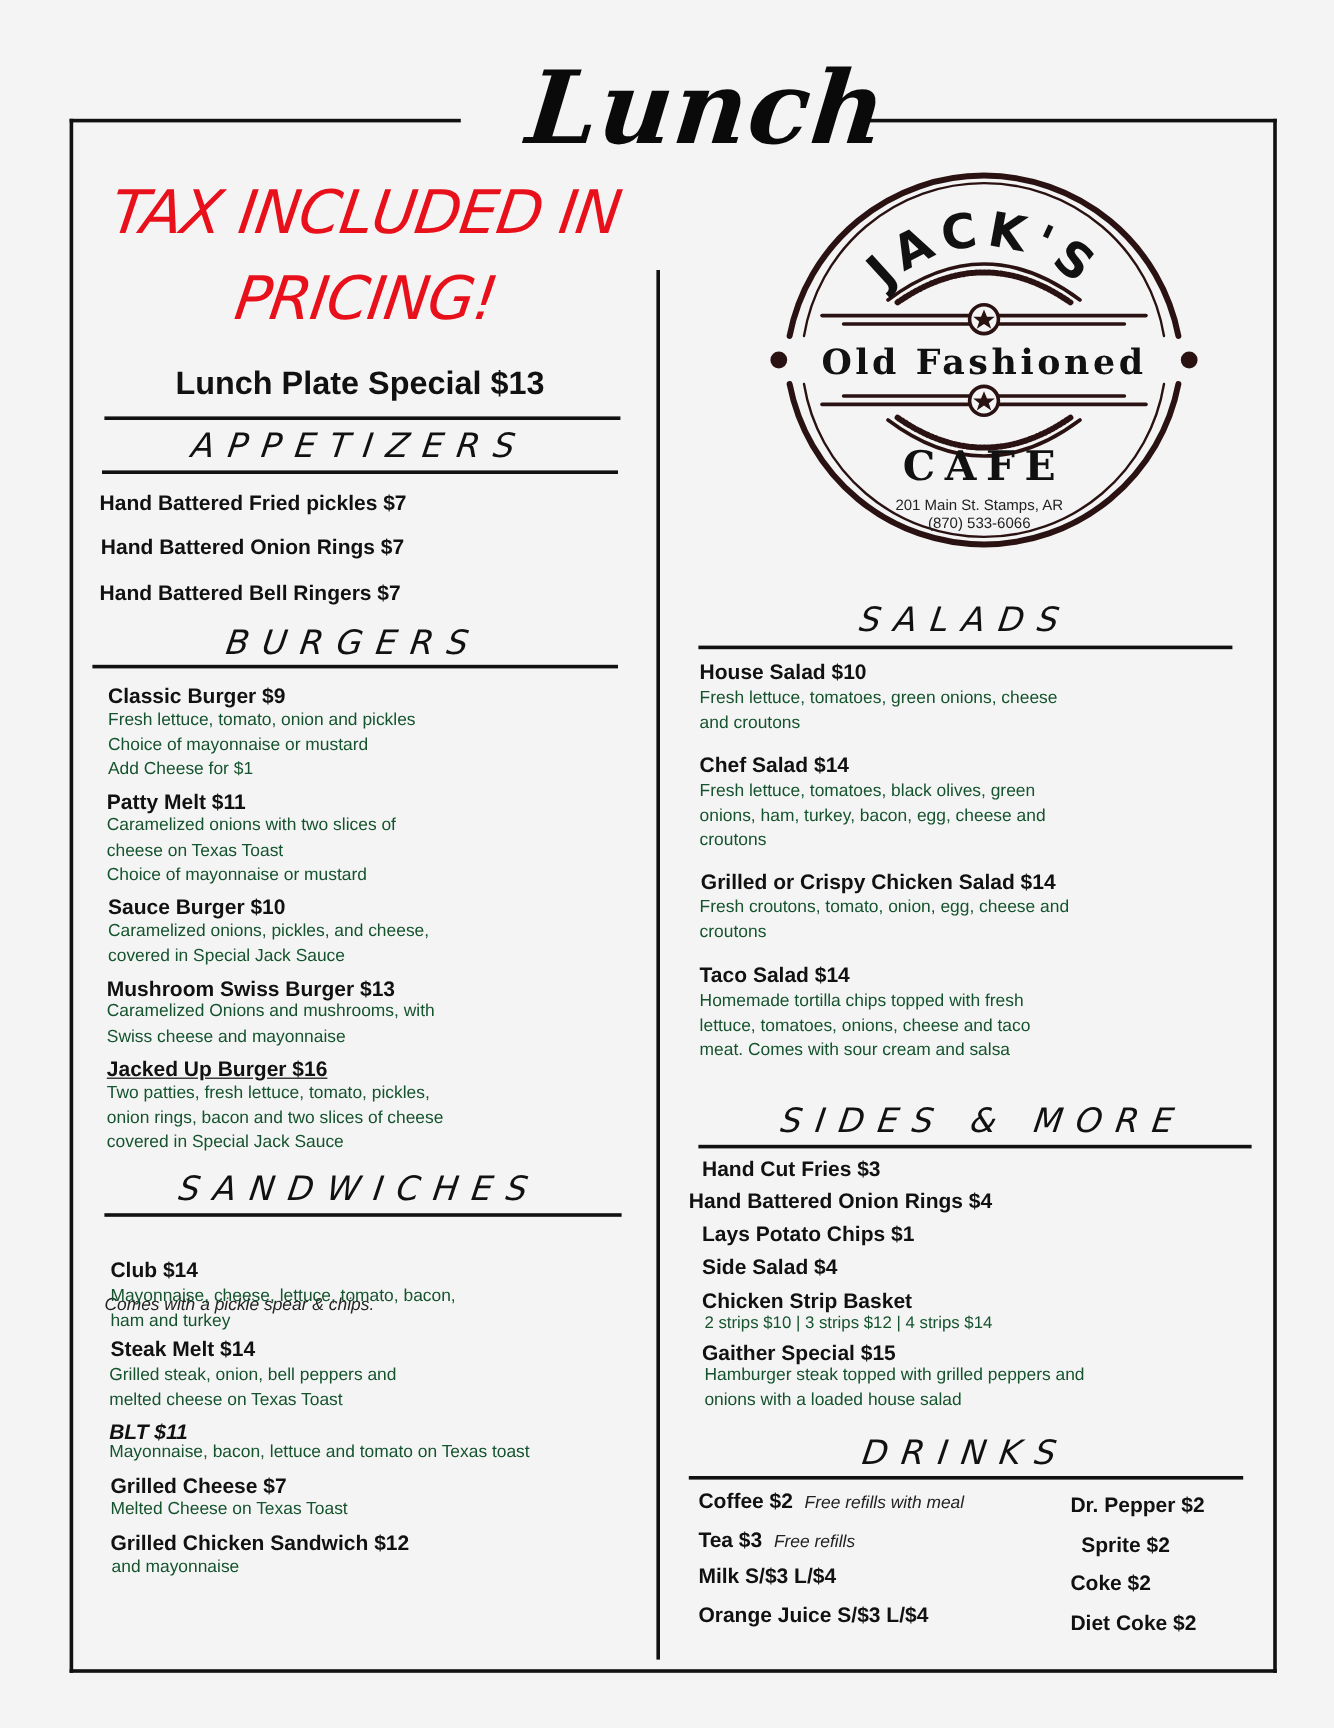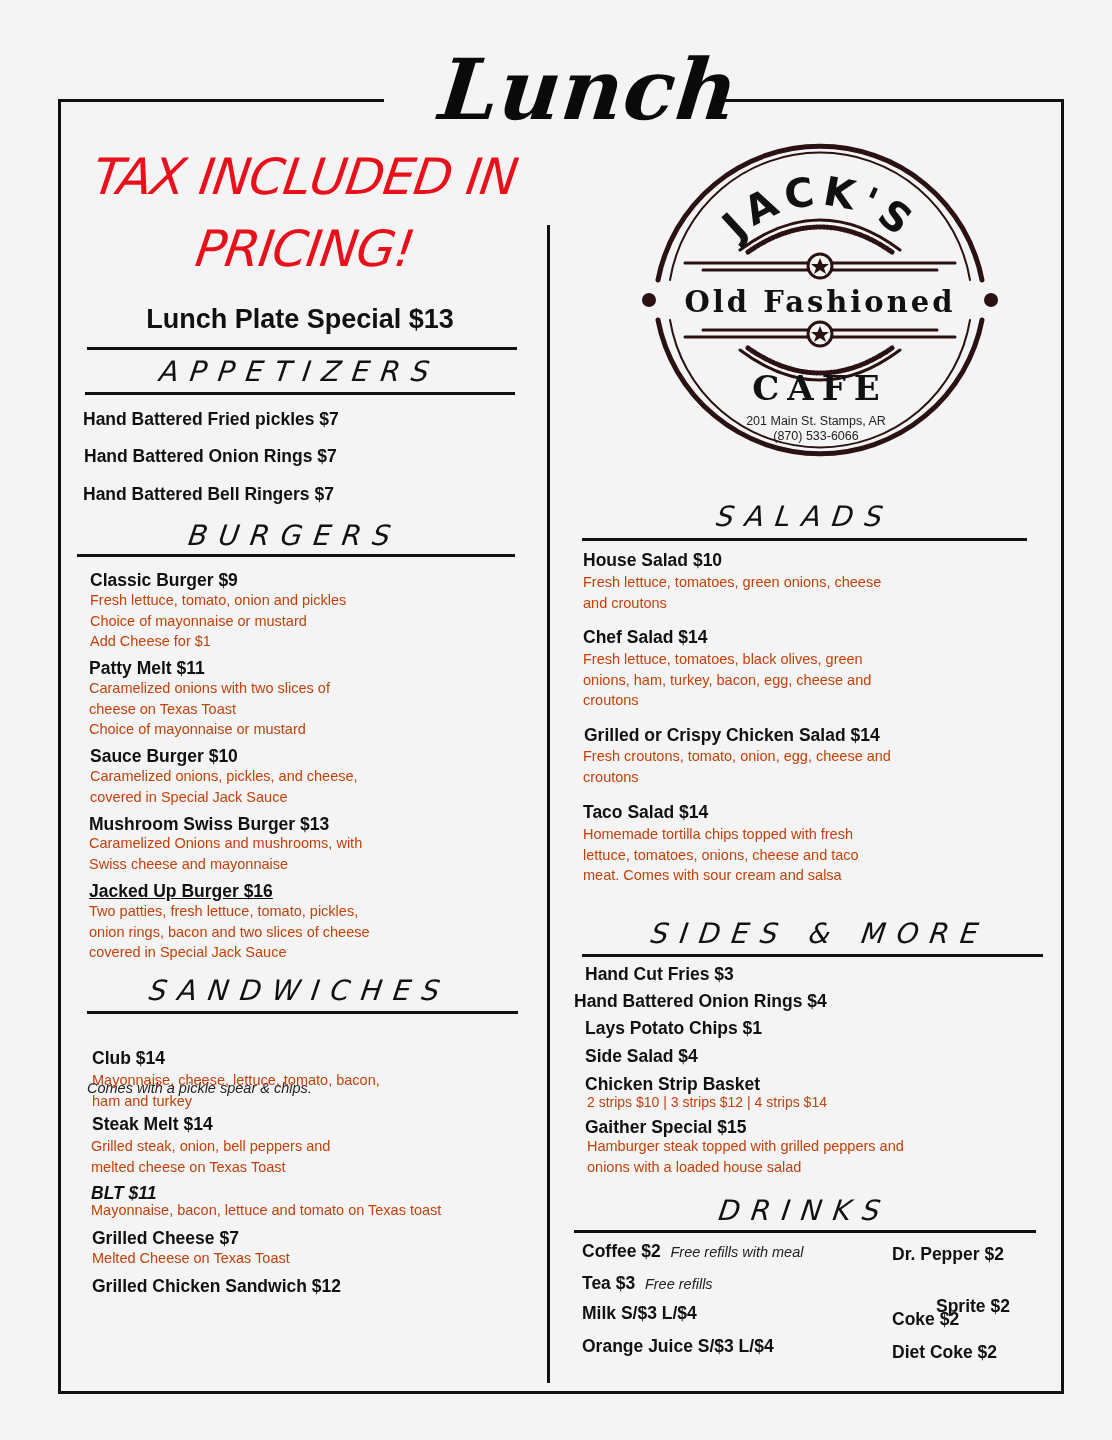--- a/index.html
+++ b/index.html
@@ -29,21 +29,21 @@
       text-align: center; font-weight: bold; font-size: 27px;
     }
     .rule { position: absolute; height: 3px; background: #111; }
     .section-title {
       position: absolute; text-align: center;
       font-family: "DejaVu Sans", sans-serif; font-style: italic;
       font-size: 28px; letter-spacing: 11px; color: #111;
       transform: skewX(-8deg);
     }
     .item-name { position: absolute; font-weight: bold; font-size: 17.5px; color: #111; white-space: nowrap; }
-    .item-desc { position: absolute; font-size: 14.5px; color: #c2410c; line-height: 20.5px; white-space: nowrap; }
+    .item-desc { position: absolute; font-size: 14.5px; color: #14532d; line-height: 20.5px; white-space: nowrap; }
     .italic-note { font-style: italic; font-size: 14.5px; color: #222; font-weight: normal; }
     .logo { position: absolute; left: 630px; top: 130px; width: 380px; height: 350px; }
     .divider-v { position: absolute; left: 547px; top: 225px; width: 3px; height: 1158px; background: #111; }
   </style>
 </head>
 <body>
 
 <div class="frame-line" style="left:58px; top:99px; width:326px; height:3px;"></div>
 <div class="frame-line" style="left:722px; top:99px; width:342px; height:3px;"></div>
 <div class="frame-line" style="left:58px; top:99px; width:3px; height:1295px;"></div>
@@ -150,20 +150,21 @@
 <div class="item-name" style="left:91px; top:1183px;font-style:italic;">BLT $11</div>
 <div class="item-desc" style="left:91px; top:1200px;">
   <div>Mayonnaise, bacon, lettuce and tomato on Texas toast</div>
 </div>
 <div class="item-name" style="left:92px; top:1228px;">Grilled Cheese $7</div>
 <div class="item-desc" style="left:92px; top:1248px;">
   <div>Melted Cheese on Texas Toast</div>
 </div>
 <div class="item-name" style="left:92px; top:1276px;">Grilled Chicken  Sandwich $12</div>
 <div class="item-desc" style="left:93px; top:1296px;">
+    <div>and mayonnaise</div>
 </div>
 
 <div class="section-title" style="left:580px; width:450px; top:500px;">SALADS</div>
 <div class="rule" style="left:582px; top:538px; width:445px;"></div>
 
 <div class="item-name" style="left:583px; top:550px;">House Salad $10</div>
 <div class="item-desc" style="left:583px; top:572px;">
   <div>Fresh lettuce, tomatoes, green onions, cheese</div>
     <div>and croutons</div>
 </div>
@@ -210,15 +211,15 @@
   <span class="italic-note">Free refills with meal</span>
 </div>
 <div class="item-name" style="left:582px; top:1273px;">
   <span>Tea $3</span>&nbsp;
   <span class="italic-note">Free refills</span>
 </div>
 <div class="item-name" style="left:582px; top:1303px;">Milk S/$3 L/$4</div>
 <div class="item-name" style="left:582px; top:1336px;">Orange Juice S/$3 L/$4</div>
 
 <div class="item-name" style="left:892px; top:1244px;">Dr. Pepper $2</div>
-<div class="item-name" style="left:936px; top:1277px;margin-top:19px;">Sprite $2</div>
+<div class="item-name" style="left:901px; top:1277px;">Sprite $2</div>
 <div class="item-name" style="left:892px; top:1309px;">Coke $2</div>
 <div class="item-name" style="left:892px; top:1342px;">Diet Coke $2</div>
 
 </body></html>

